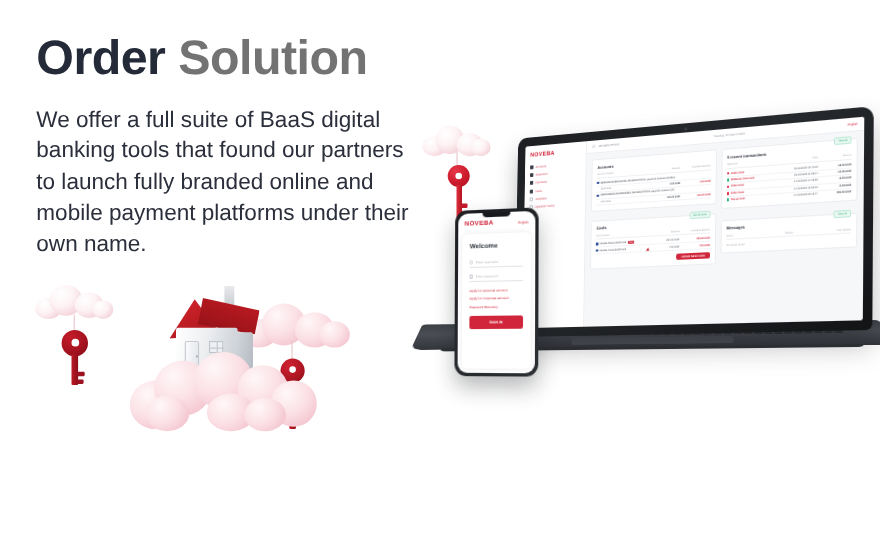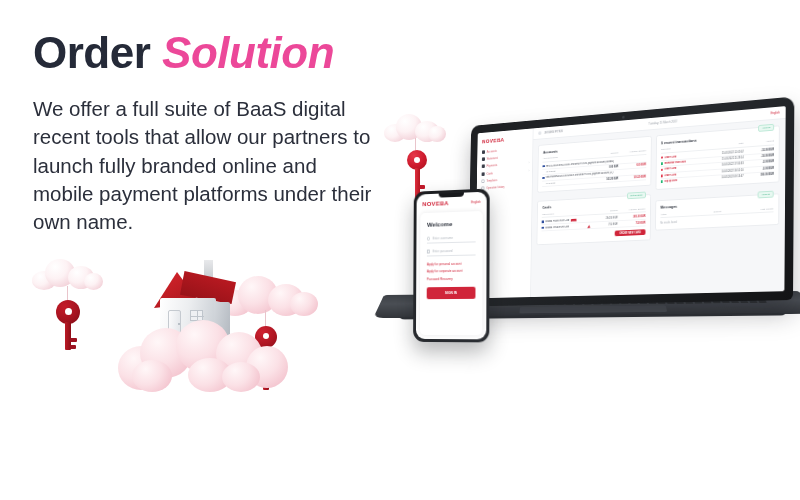--- a/index.html
+++ b/index.html
@@ -10,21 +10,21 @@
   }
   #slide { position: relative; width: 800px; height: 500px; background: #fff; }
 
   
   .headline {
     position: absolute; left: 33px; top: 28px;
     font-size: 44px; font-weight: 700; letter-spacing: -0.5px;
     white-space: nowrap;
   }
   .headline .dark { color: #252a38; }
-  .headline .red  { color: #ec4899; font-style: italic; }
+  .headline .red  { color: #737373; }
 
   .body-copy {
     position: absolute; left: 33px; top: 95px; width: 340px;
     font-size: 20.5px; line-height: 1.38; color: #2b2f3b; font-weight: 400;
   }
 
   
   .illus { position: absolute; }
 
   
@@ -230,21 +230,21 @@
 </head>
 <body>
 
 <div id="slide">
 
   <div class="headline">
     <span class="dark">Order</span>
     <span class="red">Solution</span>
   </div>
 
-  <p class="body-copy">We offer a full suite of BaaS digital recent tools that allow our partners to launch fully branded online and mobile payment platforms under their own name.</p>
+  <p class="body-copy">We offer a full suite of BaaS digital banking tools that found our partners to launch fully branded online and mobile payment platforms under their own name.</p>
 
   <div class="illus" style="left:382px; top:112px; width:66px; height:86px;">
     <div class="cloud" style="left:0; top:0; width:66px; height:30px;">
       <i style="left:2px;  top:12px; width:22px; height:18px;"></i>
       <i style="left:14px; top:2px;  width:26px; height:26px;"></i>
       <i style="left:33px; top:9px;  width:24px; height:21px;"></i>
       <i style="left:46px; top:14px; width:18px; height:16px;"></i>
     </div>
     <div class="key" style="left:23px; top:26px; width:26px; height:60px;">
       <div class="string" style="left:10px; top:0; height:14px;"></div>

